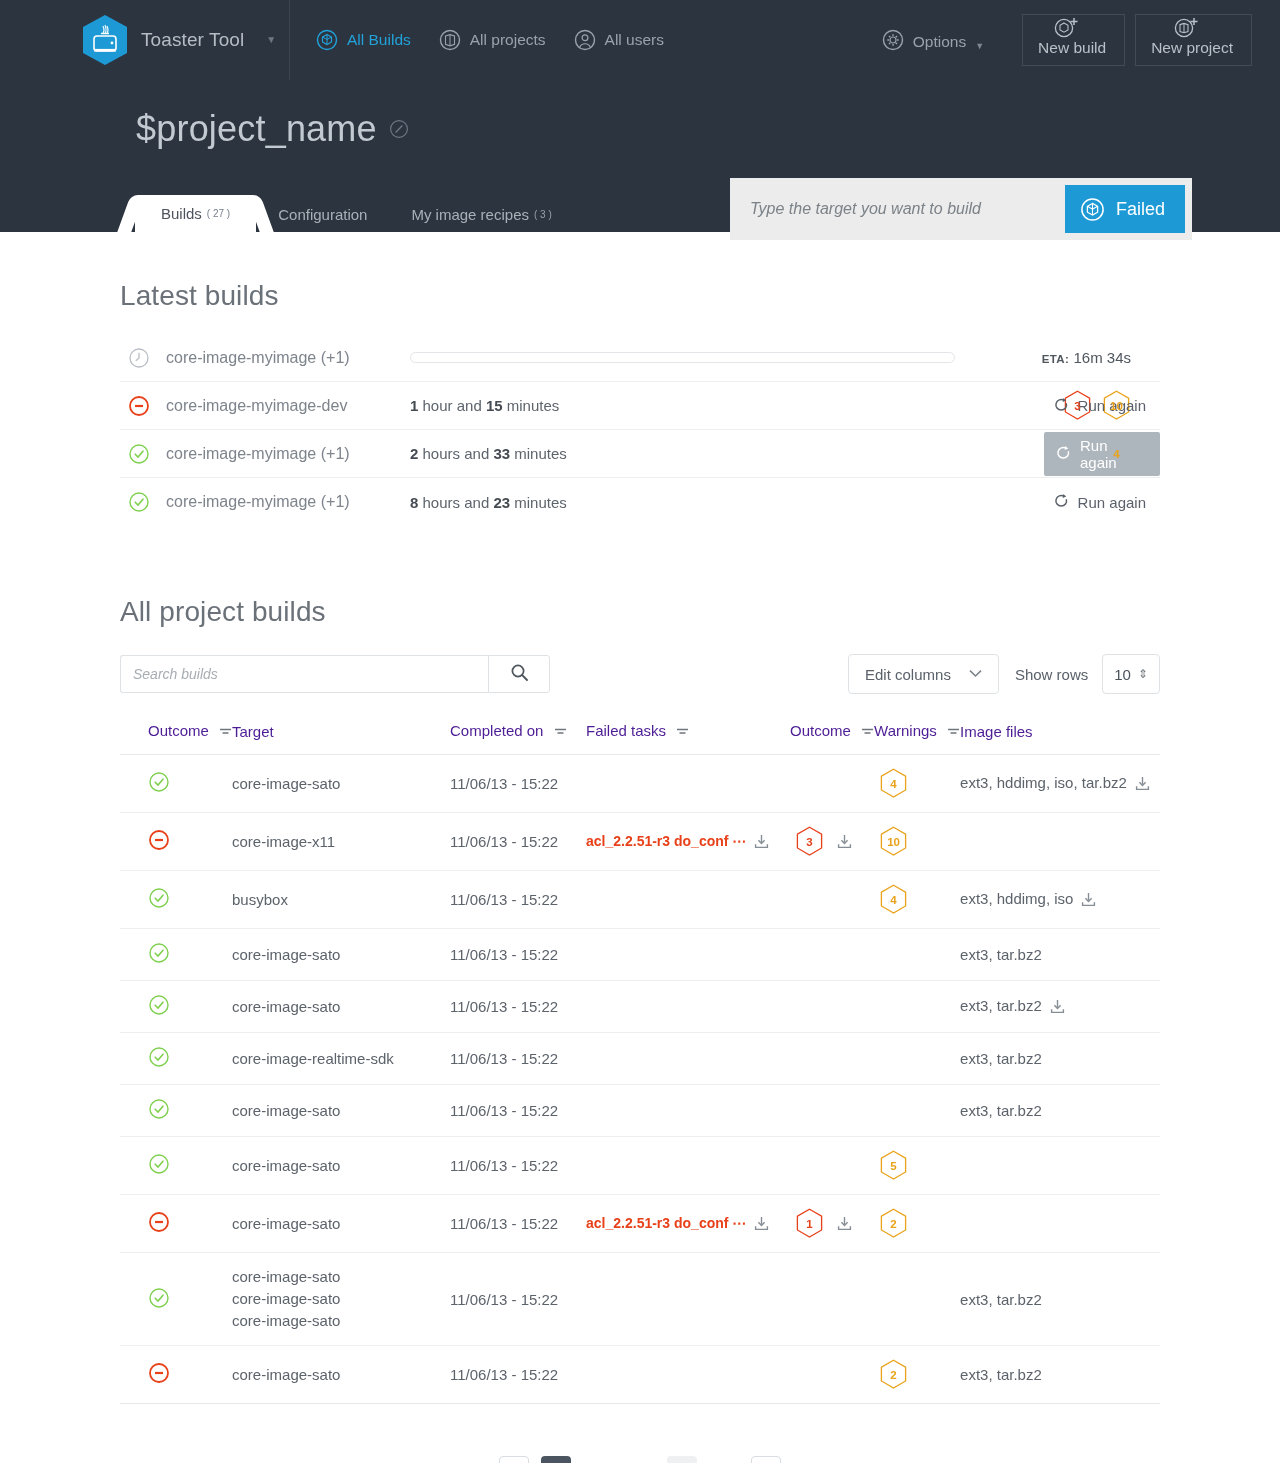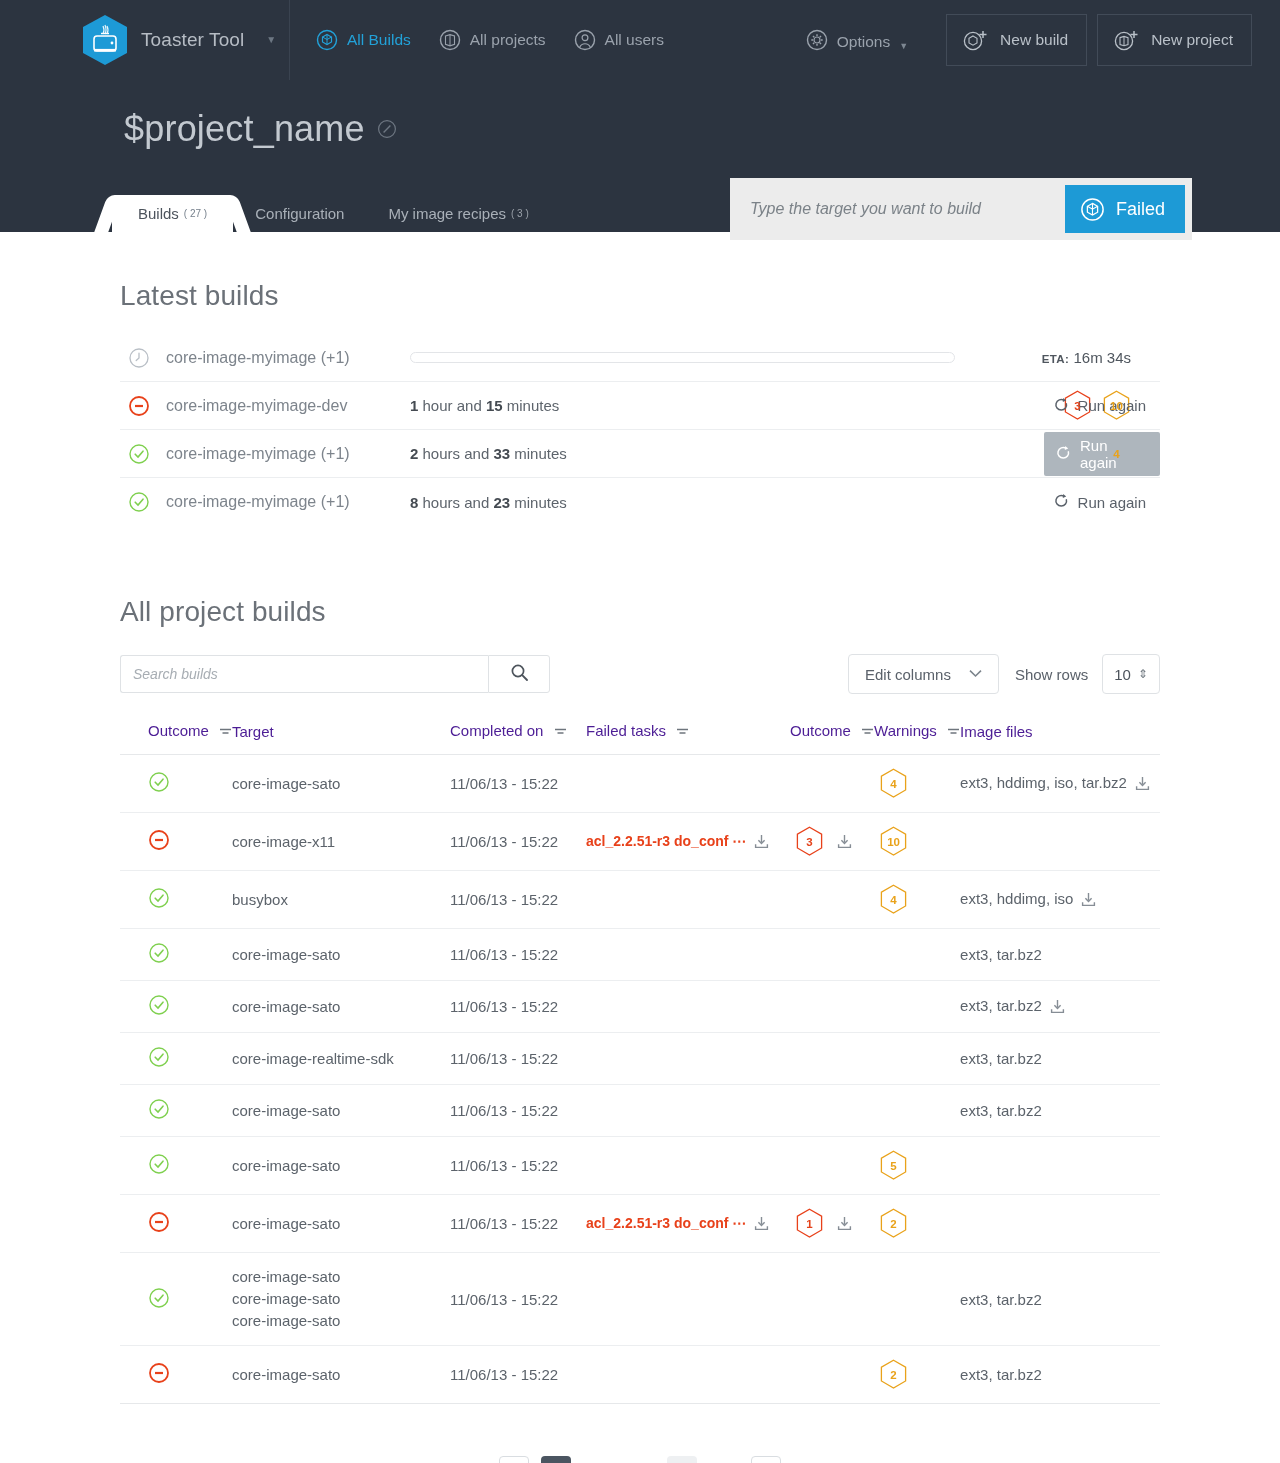--- a/index.html
+++ b/index.html
@@ -70,27 +70,28 @@
     display: flex; align-items: center;
     border: 1px solid #424b58;
     height: 52px;
     padding: 0 18px 0 15px;
     color: #b9c0c8;
     font-size: 15.5px;
     margin-left: 10px;
     cursor: pointer;
     background: transparent;
     font-family: inherit;
+    flex-direction: column;
   }
   .nav-btn .ic { margin-right: 12px; display: flex; }
 
   
   .project-head {
     background: #2c3440;
-    padding: 0 0 0 4px;
+    padding: 0 0 0 16px;
     position: relative;
     height: 152px;
   }
   .proj-title-row {
     display: flex; align-items: center;
     padding: 28px 0 0 120px;
   }
   .proj-title {
     color: #c3c9d0;
     font-size: 36px;
@@ -126,22 +127,22 @@
     font-size: 18px;
     font-family: inherit;
     display: flex; align-items: center;
     cursor: pointer;
   }
   .build-btn .ic { margin-right: 11px; display: flex; }
 
   
   .tabs {
     position: absolute;
-    bottom: 0; left: 112px;
-    display: flex; align-items: flex-start;
+    bottom: 0; left: 135px;
+    display: flex; align-items: flex-end;
   }
   .tab {
     font-size: 15px;
     color: #a9b0b8;
     padding: 0 22px;
     height: 36px;
     display: flex; align-items: center;
     cursor: pointer;
     position: relative;
   }

